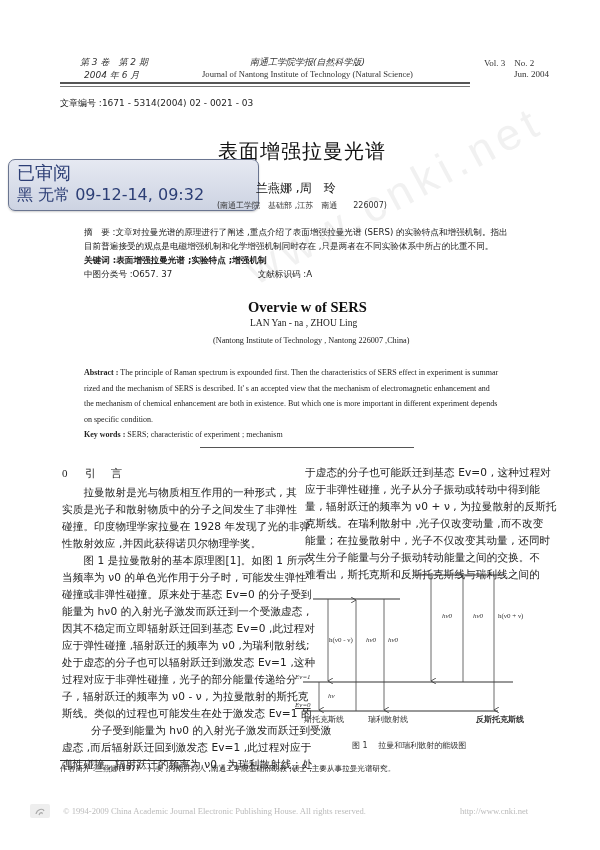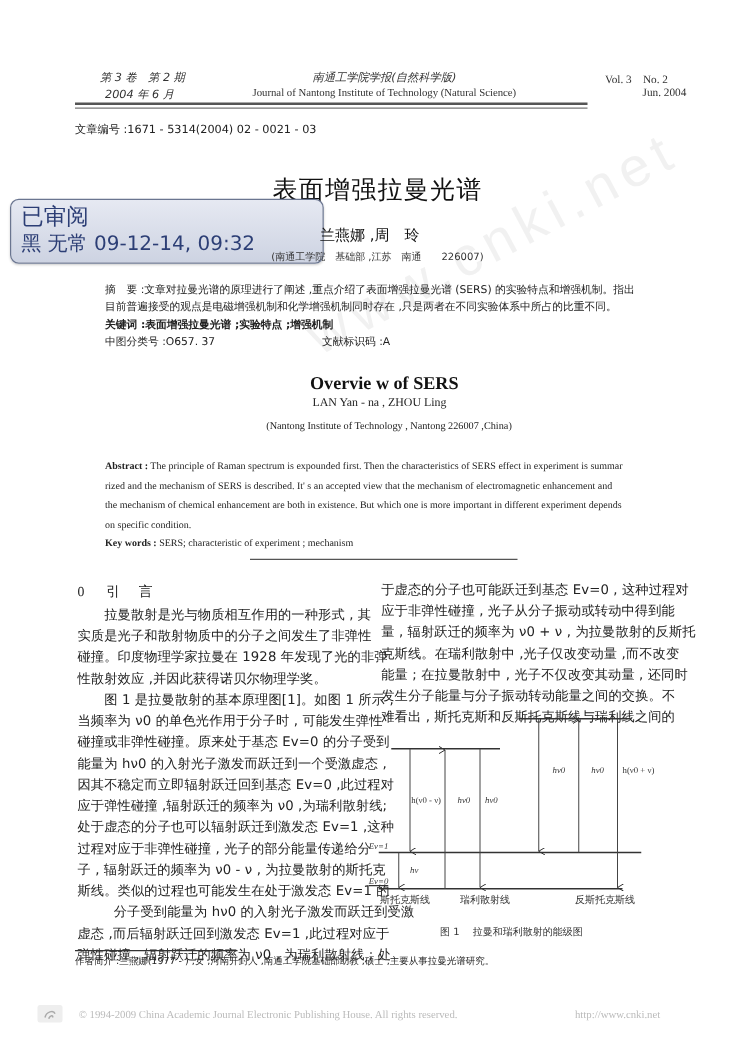--- a/index.html
+++ b/index.html
@@ -131,21 +131,21 @@
   <div class="abs en" style="left:-3px;top:131px;font-size:7px;font-style:italic;color:#333;text-decoration:underline;">Ev=0</div>
   <div class="abs en" style="left:31px;top:66px;font-size:7px;color:#333;">h(ν0 - ν)</div>
   <div class="abs en" style="left:68px;top:66px;font-size:7px;font-style:italic;color:#333;">hν0</div>
   <div class="abs en" style="left:90px;top:66px;font-size:7px;font-style:italic;color:#333;">hν0</div>
   <div class="abs en" style="left:30px;top:122px;font-size:7px;font-style:italic;color:#333;">hν</div>
   <div class="abs en" style="left:144px;top:42px;font-size:7px;font-style:italic;color:#333;">hν0</div>
   <div class="abs en" style="left:175px;top:42px;font-size:7px;font-style:italic;color:#333;">hν0</div>
   <div class="abs en" style="left:200px;top:42px;font-size:7px;color:#333;">h(ν0 + ν)</div>
   <div class="abs cn" style="left:6px;top:144px;font-size:8px;color:#333;">斯托克斯线</div>
   <div class="abs cn" style="left:70px;top:144px;font-size:8px;color:#333;">瑞利散射线</div>
-  <div class="abs cn" style="left:162px;top:144px;font-size:8px;color:#333;">反斯托克斯线</div>
+  <div class="abs cn" style="left:178px;top:144px;font-size:8px;color:#333;font-weight:bold;">反斯托克斯线</div>
 </div>
 <div class="abs cn" style="left:352px;top:740px;font-size:8px;color:#333;">图 1　 拉曼和瑞利散射的能级图</div>
 
 <div class="abs" style="left:60px;top:760px;width:130px;height:1px;background:#333;"></div>
 <div class="abs cn" style="left:60px;top:764px;font-size:7.6px;color:#222;white-space:nowrap;">作者简介 :兰燕娜(1977 - ) ,女 ,河南开封人 ,南通工学院基础部助教 ,硕士 ,主要从事拉曼光谱研究。</div>
 
 <div class="abs" style="left:30px;top:804px;width:20px;height:14px;background:#eee;border-radius:2px;">
   <svg width="20" height="14" viewBox="0 0 20 14">
       <path d="M6,9 C7,4 13,3 14,6 M9,10 C10,7 13,7 12,9" stroke="#aaa" stroke-width="1.2" fill="none"></path>
     </svg>

